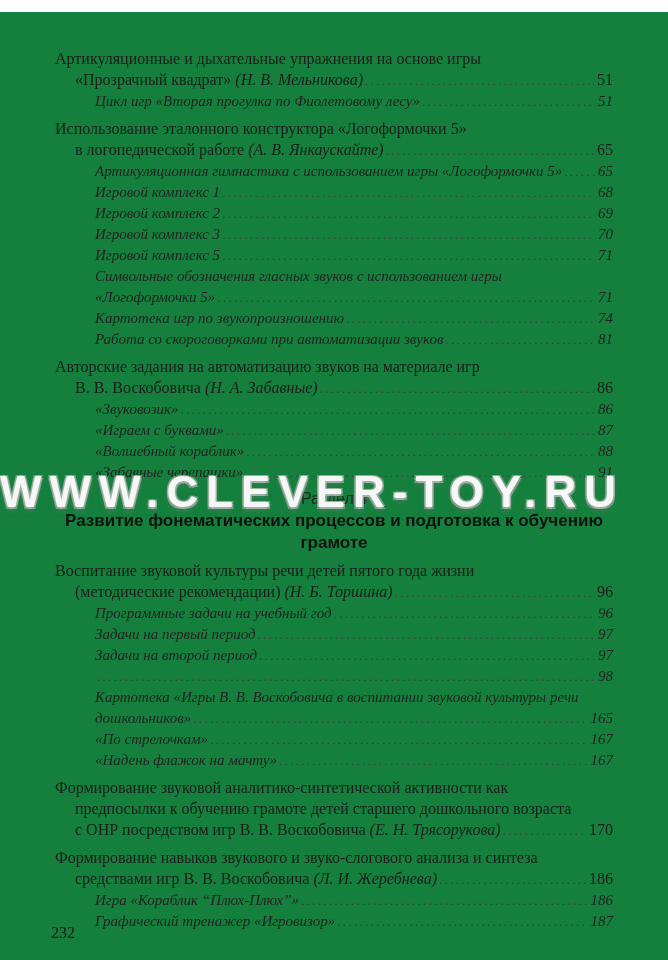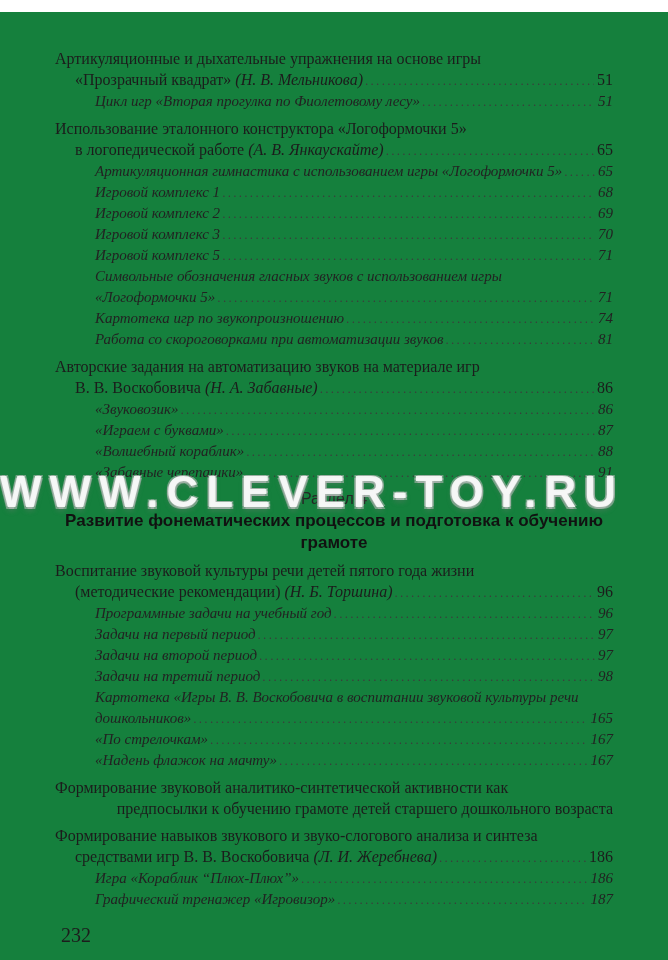--- a/index.html
+++ b/index.html
@@ -13,21 +13,21 @@
     box-sizing:border-box;
     padding:30px 55px 0 55px;
     overflow:hidden;
   }
   .toc { position:relative; z-index:1; }
   .entry { line-height:21px; }
   .entry.main { font-size:16px; margin-top:6px; }
   .entry.sub  { font-size:15px; font-style:italic; color:#222; }
   .line { display:flex; align-items:baseline; }
   .ind0 { padding-left:0; }
-  .ind1 { padding-left:20px;justify-content:flex-end; }
+  .ind1 { padding-left:20px; }
   .ind2 { padding-left:40px; }
   .txt  { white-space:nowrap; }
   .author { font-style:italic; }
   .dots { flex:1 1 auto; overflow:hidden; white-space:nowrap; min-width:10px; margin:0 3px 0 2px; }
   .dots::after {
     content:"....................................................................................................................................................................";
     font-size:13px; letter-spacing:2.3px; color:#3c3c3c; font-style:normal;
   }
   .entry.sub .dots::after { font-style:normal; }
   .pageref { flex:0 0 auto; }
@@ -49,22 +49,22 @@
     text-shadow:
       -1.5px -1.5px 0 rgba(190,190,190,0.55),
        1.5px -1.5px 0 rgba(190,190,190,0.55),
       -1.5px  1.5px 0 rgba(190,190,190,0.55),
        1.5px  1.5px 0 rgba(190,190,190,0.55),
        0 4px 5px rgba(120,120,120,0.35);
     pointer-events:none;
     white-space:nowrap;
   }
   .folio {
-    position:absolute; left:61px; top:912px;
-    font-size:20px; color:#1c1c1c; z-index:1;
+    position:absolute; left:51px; top:912px;
+    font-size:16px; color:#1c1c1c; z-index:1;
   }
 </style>
 </head>
 <body>
 
 <div class="page">
   <div class="toc">
       <div class="entry main">
         <div class="line ind0">
           <span class="txt">Артикуляционные и дыхательные упражнения на основе игры</span>
@@ -223,21 +223,20 @@
       </div>
       <div class="entry sub">
         <div class="line ind2">
           <span class="txt">Задачи на второй период</span>
           <span class="dots"></span>
           <span class="pageref">97</span>
         </div>
       </div>
       <div class="entry sub">
         <div class="line ind2">
-          <span class="txt">Задачи на третий период</span>
           <span class="dots"></span>
           <span class="pageref">98</span>
         </div>
       </div>
       <div class="entry sub">
         <div class="line ind2">
           <span class="txt">Картотека «Игры В. В. Воскобовича в воспитании звуковой культуры речи</span>
         </div>
         <div class="line ind2">
           <span class="txt">дошкольников»</span>
@@ -258,20 +257,25 @@
           <span class="dots"></span>
           <span class="pageref">167</span>
         </div>
       </div>
       <div class="entry main">
         <div class="line ind0">
           <span class="txt">Формирование звуковой аналитико-синтетической активности как</span>
         </div>
         <div class="line ind1">
           <span class="txt">предпосылки к обучению грамоте детей старшего дошкольного возраста</span>
+        </div>
+        <div class="line ind1">
+          <span class="txt">с ОНР посредством игр В. В. Воскобовича<span class="author"> (Е. Н. Трясорукова)</span></span>
+          <span class="dots"></span>
+          <span class="pageref">170</span>
         </div>
       </div>
       <div class="entry main">
         <div class="line ind0">
           <span class="txt">Формирование навыков звукового и звуко-слогового анализа и синтеза</span>
         </div>
         <div class="line ind1">
           <span class="txt">средствами игр В. В. Воскобовича<span class="author"> (Л. И. Жеребнева)</span></span>
           <span class="dots"></span>
           <span class="pageref">186</span>

